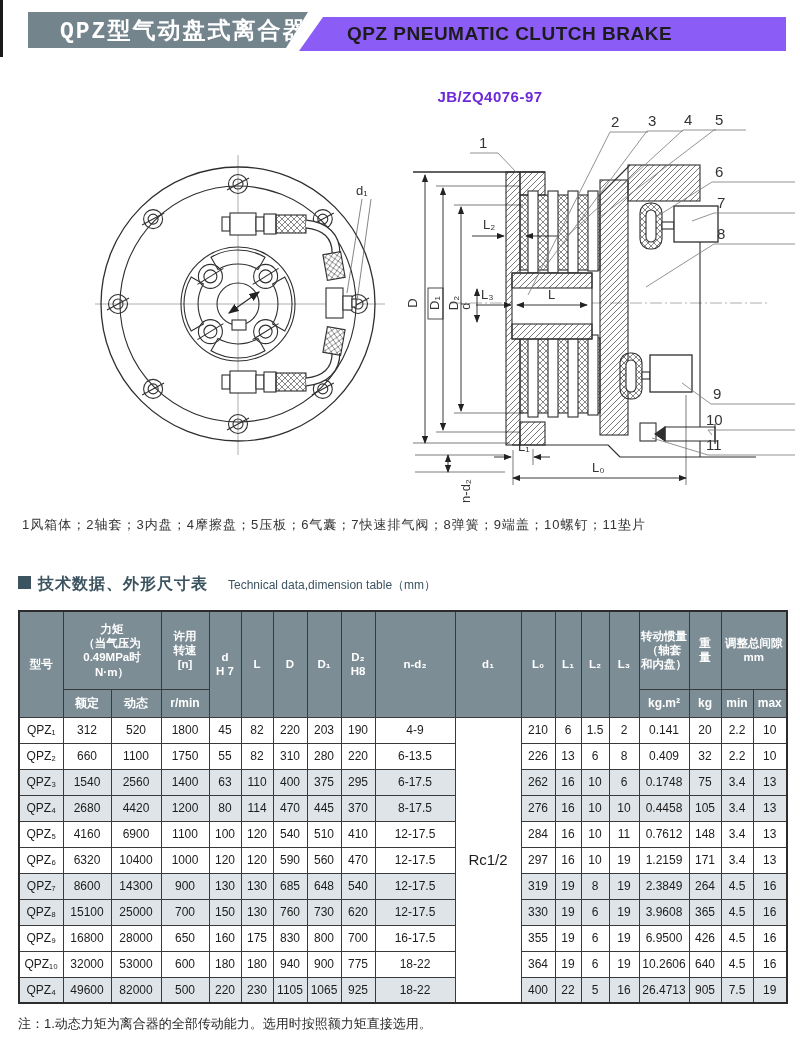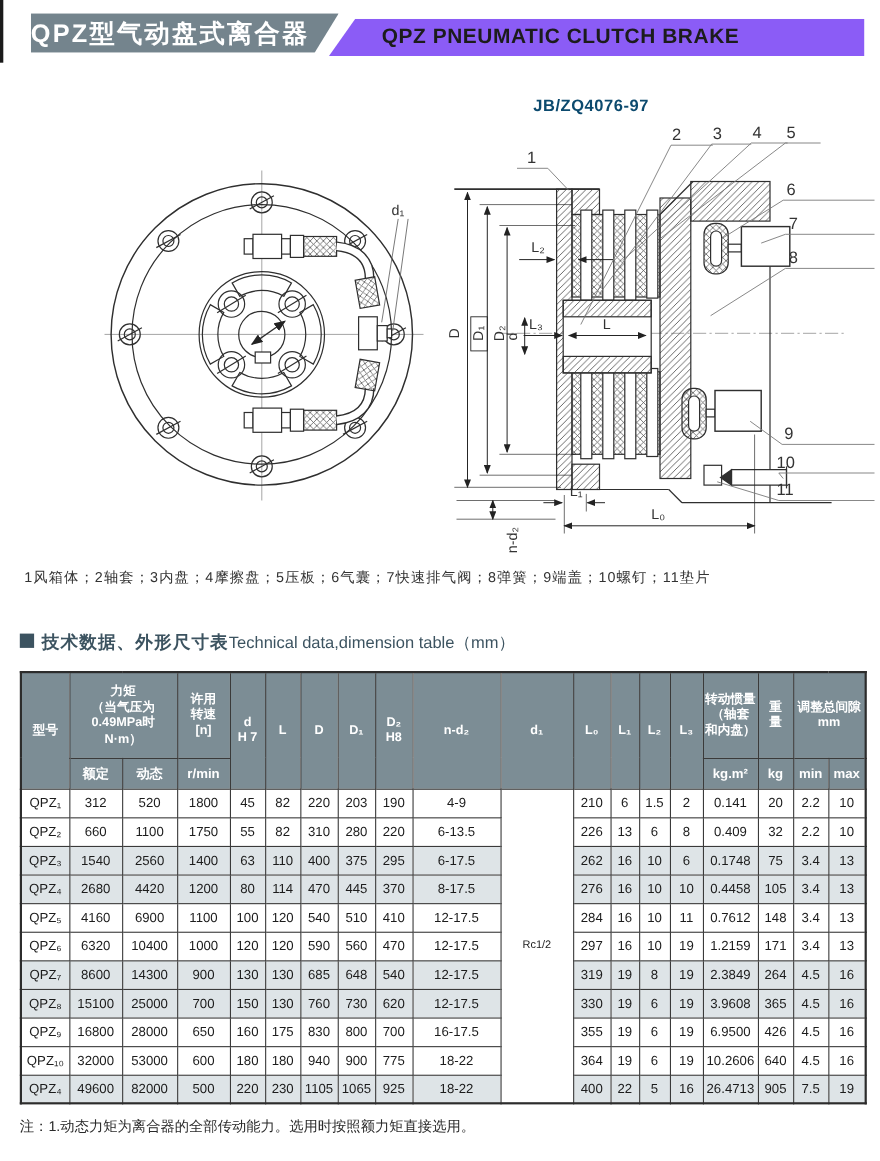--- a/index.html
+++ b/index.html
@@ -1,45 +1,45 @@
 <!DOCTYPE html>
 <html><head>
 <meta charset="utf-8">
 <style>
   html,body{margin:0;padding:0;}
   body{width:800px;height:1055px;position:relative;background:#fff;
        font-family:"Liberation Sans","DejaVu Sans",sans-serif;color:#222;overflow:hidden;}
   .edge{position:absolute;left:0;top:0;width:3px;height:57px;background:#1a1a1a;}
   .badge-dark{position:absolute;left:28px;top:12px;width:280px;height:36px;background:#74848d;
       clip-path:polygon(0 0,100% 0,calc(100% - 22px) 100%,0 100%);
-      display:flex;align-items:center;box-sizing:border-box;}
+      display:flex;align-items:center;padding-left:32px;box-sizing:border-box;font-family:Liberation Mono, monospace;}
   .badge-dark span{color:#fff;font-size:23px;font-weight:bold;letter-spacing:2px;}
   .band-light{position:absolute;left:299px;top:17px;width:487px;height:34px;background:#8b5cf6;
       clip-path:polygon(24px 0,100% 0,100% 100%,0 100%);
       display:flex;align-items:center;padding-left:48px;box-sizing:border-box;}
   .band-light span{color:#1c1c1c;font-size:19px;font-weight:600;letter-spacing:.5px;}
-  .std-code{position:absolute;left:390px;top:88px;width:200px;text-align:right;
-      font-size:15px;font-weight:bold;color:#0c4a6e;letter-spacing:.5px;}
+  .std-code{position:absolute;left:390px;top:88px;width:200px;text-align:center;
+      font-size:15px;font-weight:bold;color:#6d28d9;letter-spacing:.5px;}
   .legend{position:absolute;left:0;top:516px;width:668px;text-align:center;
       font-size:13px;color:#333;letter-spacing:1px;}
   .sec-title{position:absolute;left:18px;top:574px;color:#3c5360;font-size:16px;}
   .sec-title .sq{display:inline-block;width:13px;height:13px;background:#3c5360;margin-right:7px;}
   .sec-title .cn{font-weight:bold;letter-spacing:1px;}
-  .sec-title .en{font-weight:normal;font-size:15px;margin-left:0;}
+  .sec-title .en{font-weight:normal;font-size:12px;margin-left:20px;}
   table.data{position:absolute;left:18px;top:610px;width:768px;border-collapse:collapse;
       table-layout:fixed;font-size:12px;color:#1c1c1c;}
   table.data th,table.data td{border:1px solid #3a3a3a;text-align:center;vertical-align:middle;
       padding:0;overflow:hidden;}
   table.data{border:2px solid #2c2c2c;}
   thead th{background:#7c8d95;color:#fff;font-weight:bold;white-space:pre-line;line-height:1.25;}
   tr.hrow1{height:78px;} tr.hrow1 th{font-size:11.5px;}
   tr.hrow2{height:28px;} tr.hrow2 th{font-size:12px;}
   tbody tr{height:26px;}
   tbody tr.shade td{background:#dee4e7;}
-  td.d1cell{background:#fff !important;font-size:10px;}
+  td.d1cell{background:#fff !important;font-size:15px;}
   .notes{position:absolute;left:18px;top:1014px;font-size:13px;color:#2a2a2a;line-height:1.55;}
   .notes .row{display:flex;}
   .notes .lbl{white-space:nowrap;}
   .notes .n2{padding-left:33px;margin-top:32px;}
   svg text{font-family:"Liberation Sans","DejaVu Sans",sans-serif;}
   .co{font-size:15px;fill:#333;}
   .dim{font-size:13px;fill:#333;}
 </style>
 </head>
 <body>

